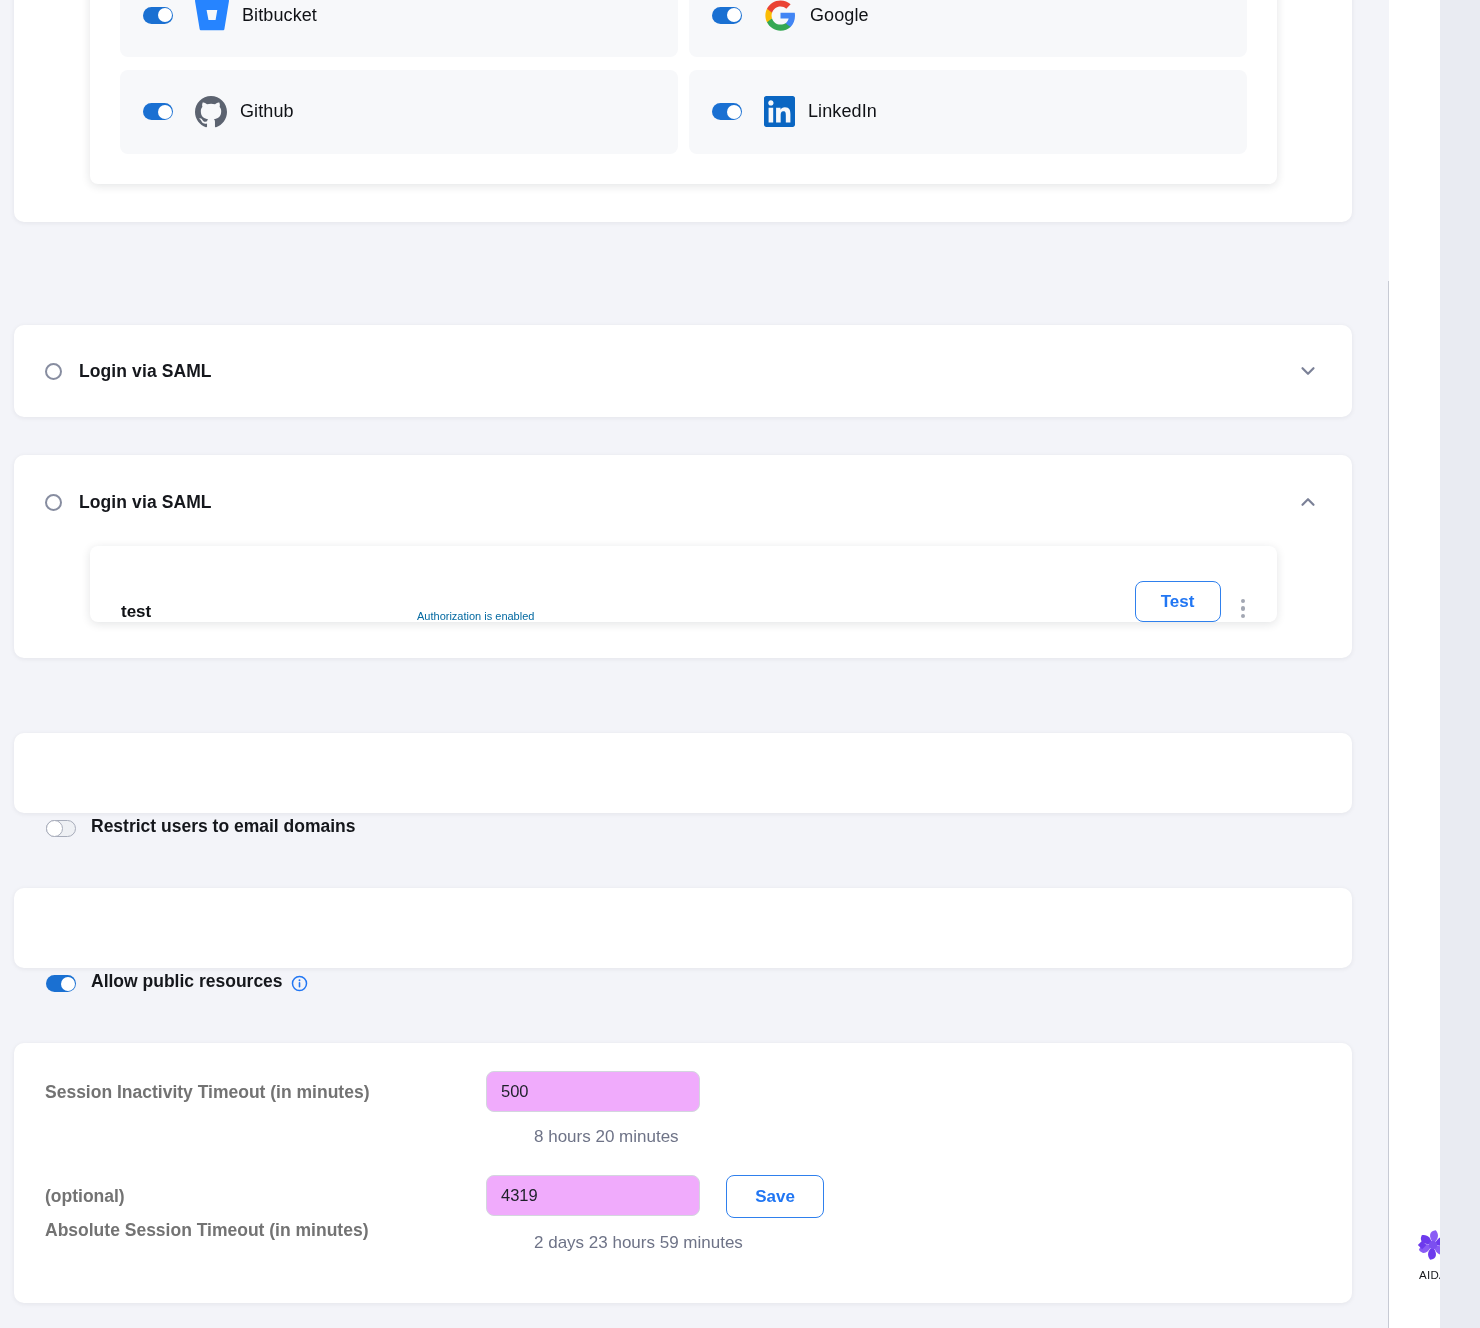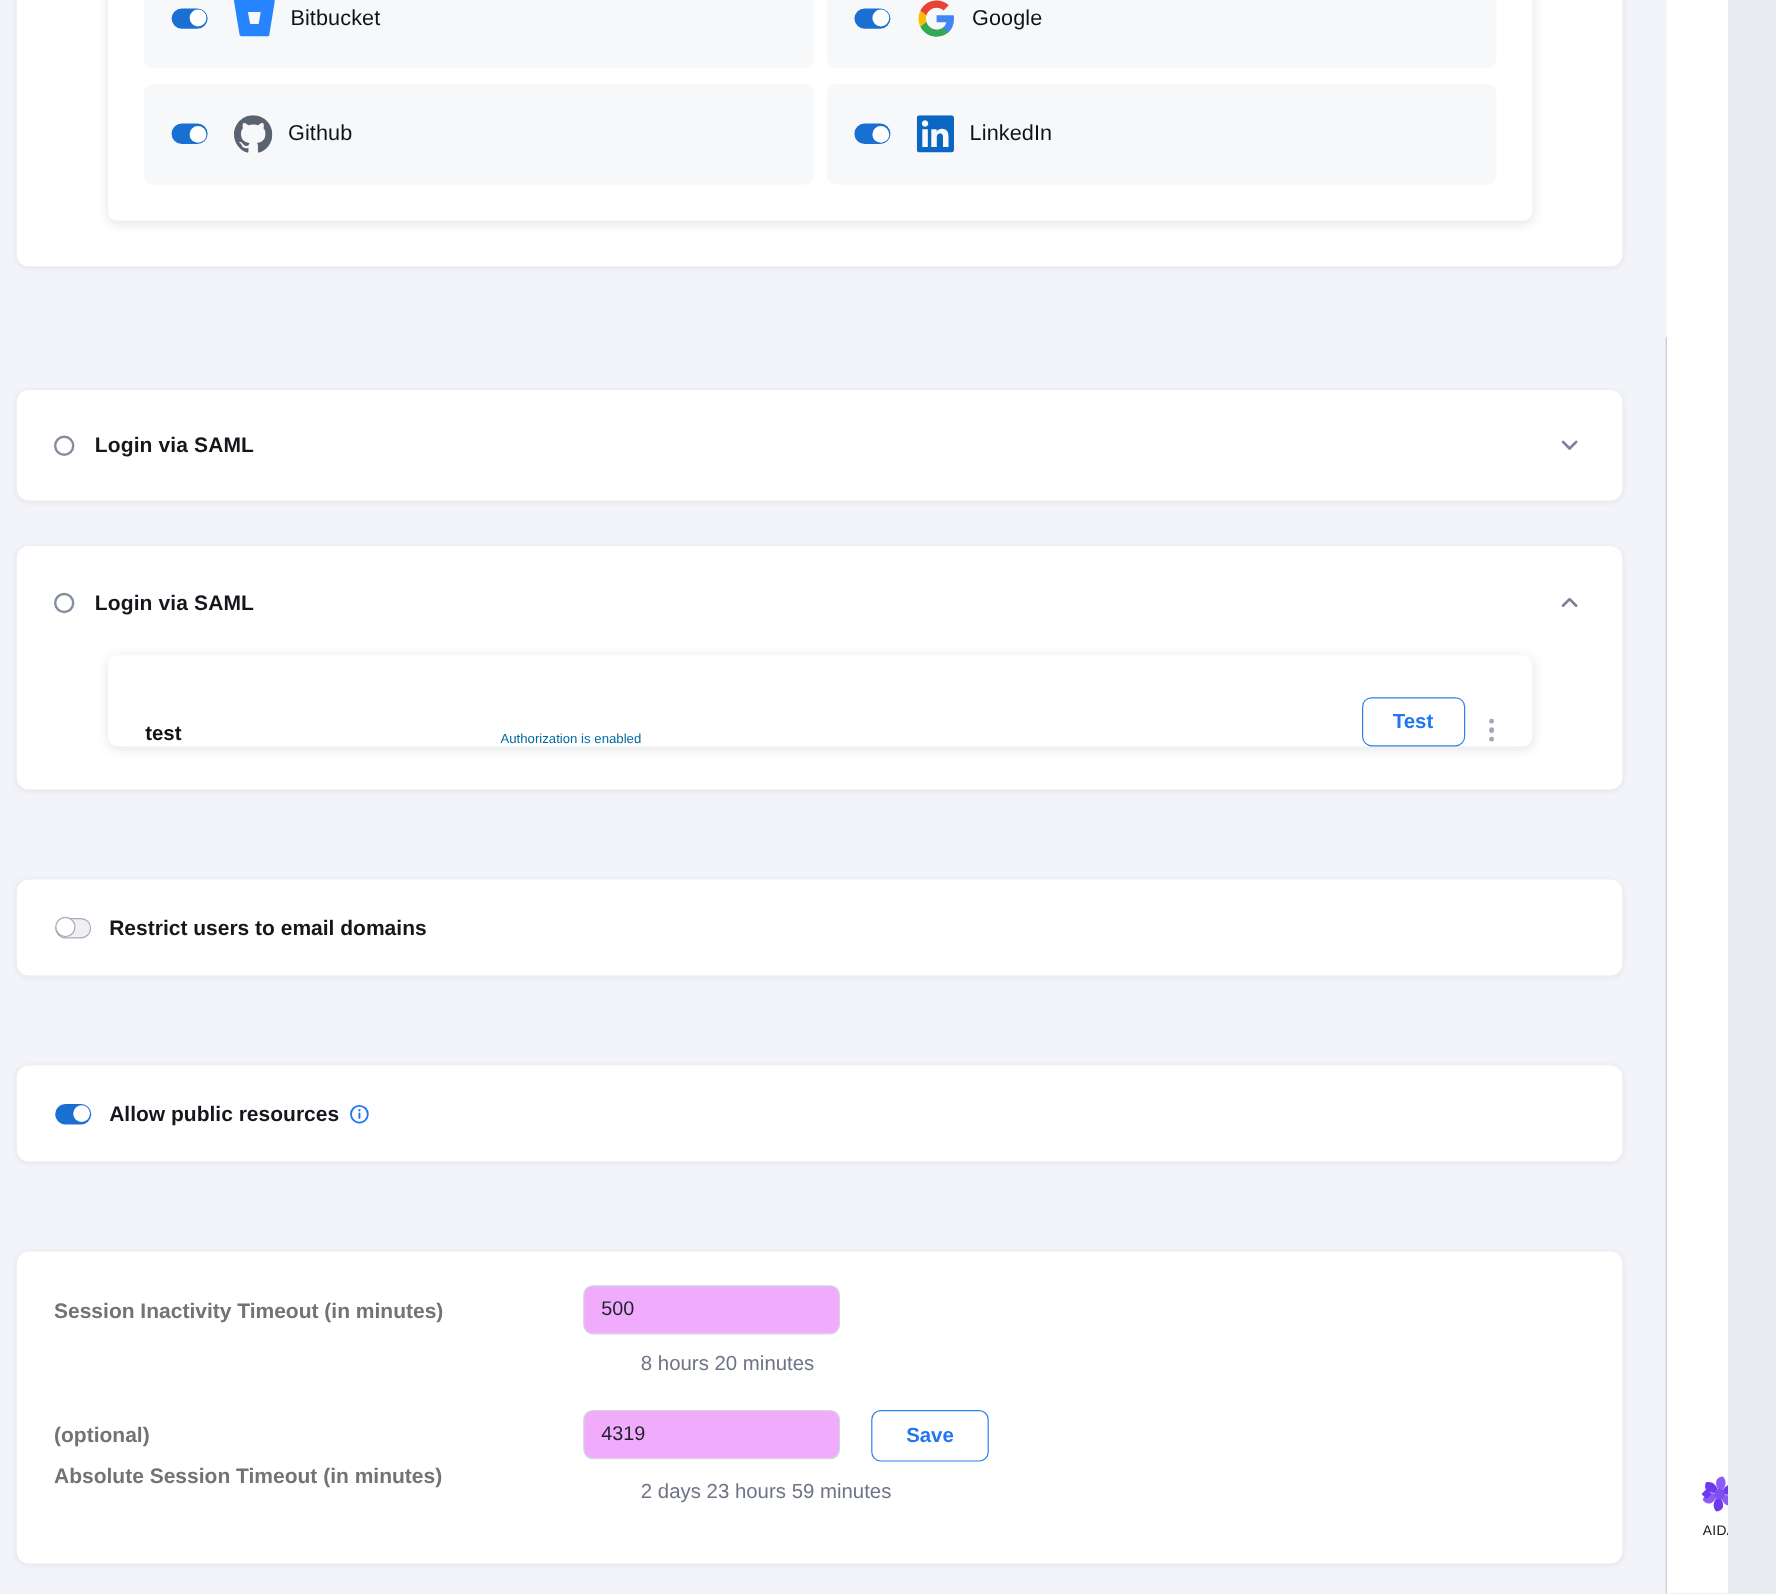--- a/index.html
+++ b/index.html
@@ -73,21 +73,21 @@
     font-family:"Liberation Sans","DejaVu Sans",sans-serif;
     display:flex; align-items:center; justify-content:center; cursor:pointer;
   }
   .btn-test { margin-left:auto; width:86px; height:41px; }
   .kebab { margin-left:14px; display:flex; flex-direction:column; gap:3px; padding:4px 6px; cursor:pointer; }
   .kebab i { width:4.5px; height:4.5px; border-radius:50%; background:#a2a7b3; }
 
   
   .card-restrict { top:733px; height:80px; }
   .card-allow { top:888px; height:80px; }
-  .toggle-line { display:flex; align-items:center; height:100%; padding:0 31px 0 32px; }
+  .toggle-line { display:flex; align-items:flex-end; height:100%; padding:0 31px 0 32px;margin-top:24px; }
   .toggle-line .toggle { margin-right:15px; }
   .toggle-line-label { font-size:17.5px; font-weight:700; color:#15171c; }
   .info-icon { margin-left:8px; display:flex; align-items:center; cursor:pointer; }
 
   
   .card-session { top:1043px; height:260px; padding:28px 31px 0 31px; }
   .session-row { display:grid; grid-template-columns:441px auto; }
   .session-label { font-size:17.5px; font-weight:700; color:#737373; line-height:34px; padding-top:4px; }
   .session-input {
     width:214px; height:41px; border:1px solid #d3d6de; border-radius:8px;

